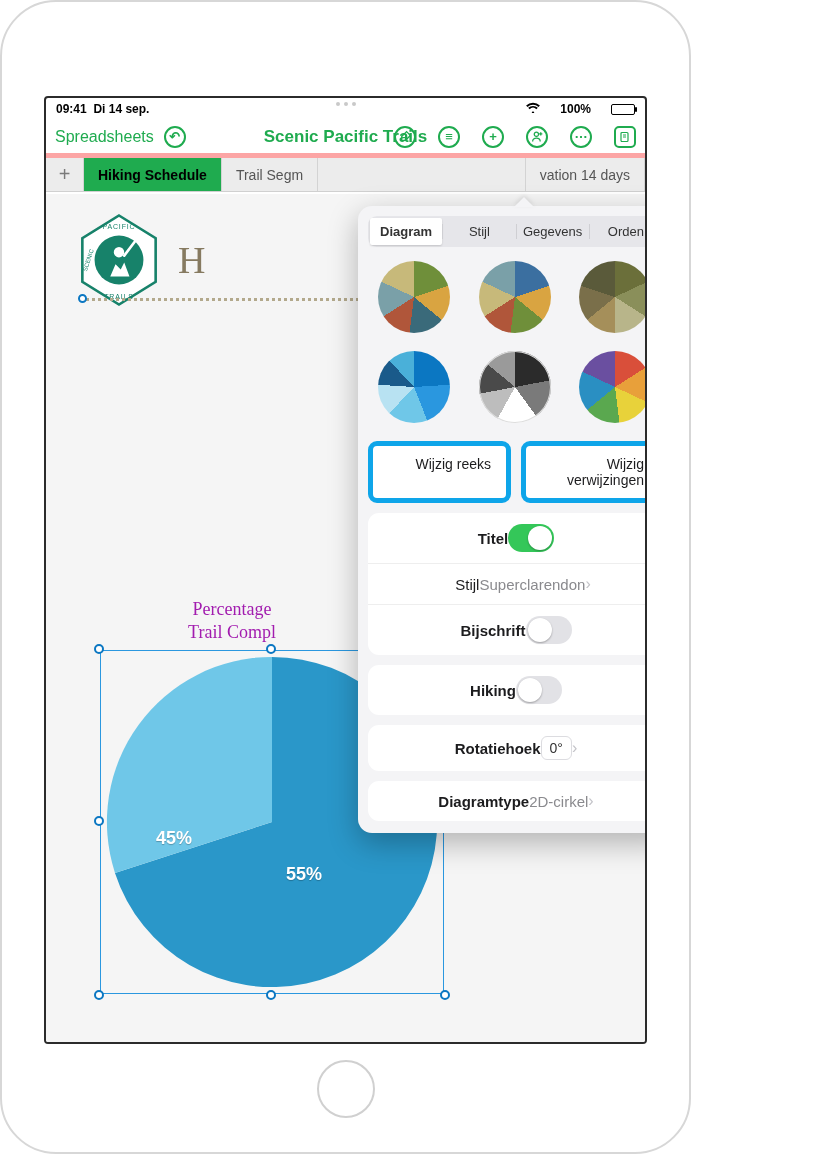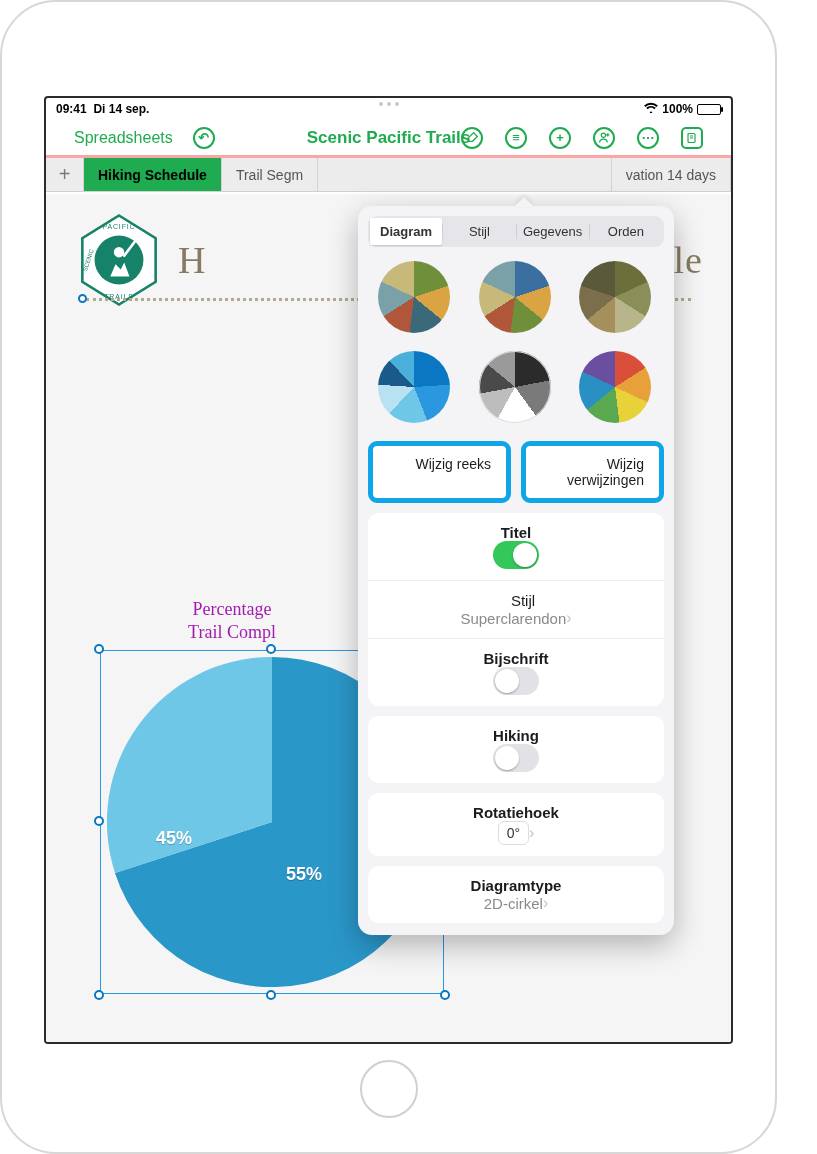--- a/index.html
+++ b/index.html
@@ -1,19 +1,19 @@
 <!DOCTYPE html>
 <html><head>
 <meta charset="utf-8">
 <style>
   * { box-sizing: border-box; margin: 0; padding: 0; }
   html, body { width: 817px; height: 1154px; background: #fff; font-family: -apple-system, "Helvetica Neue", Arial, sans-serif; }
   
   .ipad {
-    width: 777px; height: 1154px;
+    width: 691px; height: 1154px;
     border-radius: 56px;
     background: #fff;
     border: 2px solid #d7d7d7;
     position: relative;
     padding: 94px 42px 108px 42px;
   }
   .home-btn {
     position: absolute; bottom: 34px; left: 50%; transform: translateX(-50%);
     width: 58px; height: 58px; border: 2px solid #d0d0d0; border-radius: 50%;
     background: #fff;
@@ -24,33 +24,33 @@
     border-radius: 4px;
     background: #fff;
     position: relative;
     overflow: hidden;
   }
   
   .status {
     height: 22px; display: flex; align-items: center; justify-content: space-between;
     padding: 0 10px; font-size: 12px; font-weight: 600; color: #000;
   }
-  .status .right { display:flex; align-items:center; gap:4px; }
+  .status .right { display:flex; align-items:center; gap:20px; }
   .battery { width: 24px; height: 11px; border: 1px solid #000; border-radius: 2px; position: relative; }
   .battery::after { content:""; position:absolute; right:-3px; top:2px; width:2px; height:5px; background:#000; border-radius:1px;}
   .battery .fill { background:#000; width:100%; height:100%; border-radius:1px; }
   .dots {
     position:absolute; top:4px; left:50%; transform:translateX(-50%);
     display:flex; gap:4px;
   }
   .dots span { width:4px; height:4px; background:#c9c9c9; border-radius:50%; }
   
   .toolbar {
-    height: 38px; display:flex; align-items:center; padding: 0 28px; gap:20px;
-    border-bottom: 3px solid #fca5a5;
+    height: 38px; display:flex; align-items:center; padding: 0 9px; gap:10px;
+    border-bottom: 5px solid #fca5a5;
     position:relative;
   }
   .toolbar .link { color:#1fab4f; font-size:16px; }
   .toolbar .title { color:#1fab4f; font-weight:700; font-size:17px; }
   .toolbar .center { position:absolute; left:50%; transform:translateX(-50%); display:flex; align-items:center; gap:6px;}
   .toolbar .right { margin-left:auto; display:flex; align-items:center; gap:22px; }
   .ticon { width:22px; height:22px; border:2px solid #1fab4f; border-radius:50%; display:flex; align-items:center; justify-content:center; color:#1fab4f; font-size:13px; font-weight:700; }
   
   .tabs {
     height: 34px; background:#ececec; display:flex; align-items:stretch; border-bottom:1px solid #d0d0d0;
@@ -96,21 +96,21 @@
     display:flex; background:#e6e6ea; border-radius:9px; padding:2px; margin-bottom:10px;
   }
   .seg .opt { flex:1; text-align:center; padding:6px 0; font-size:13px; color:#333; border-radius:2px; }
   .seg .opt.active { background:#fff; font-weight:600; box-shadow:0 1px 2px rgba(0,0,0,.15); }
   .seg .div { width:1px; background:#cfcfd3; margin:6px 0; }
   .styles-grid { display:grid; grid-template-columns:repeat(3,1fr); gap:18px 26px; padding:4px 10px 12px 10px; }
   .mini-pie { width:72px; height:72px; border-radius:50%; }
   .btnrow { display:flex; gap:10px; margin:6px 0 10px 0; }
   .pbtn { flex:1; background:#fff; border:5px solid #0ea5e9; border-radius:9px; padding:10px 15px; text-align:right; font-size:14px; }
   .card { background:#fff; border-radius:11px; overflow:hidden; margin-bottom:10px; }
-  .row { display:flex; align-items:center; justify-content:center; padding:11px 12px;flex-direction:column; }
+  .row { display:flex; align-items:center; justify-content:center; padding:11px 12px; }
   .row + .row { border-top:1px solid #eee; }
   .row .k { font-size:15px; }
   .row.indent .k { padding-left:14px; }
   .row .v { color:#8a8a8e; font-size:15px; display:flex; align-items:center; gap:0; }
   .chev { color:#c3c3c8; font-size:16px; }
   .switch { width:46px; height:28px; border-radius:14px; background:#e2e2e6; position:relative; }
   .switch.on { background:#34c759; }
   .switch .knob { width:24px; height:24px; background:#fff; border-radius:50%; position:absolute; top:2px; left:2px; box-shadow:0 1px 2px rgba(0,0,0,.3); }
   .switch.on .knob { left:20px; }
   .valbox { border:1px solid #dcdce0; border-radius:6px; padding:3px 8px; font-size:14px; color:#333; }

